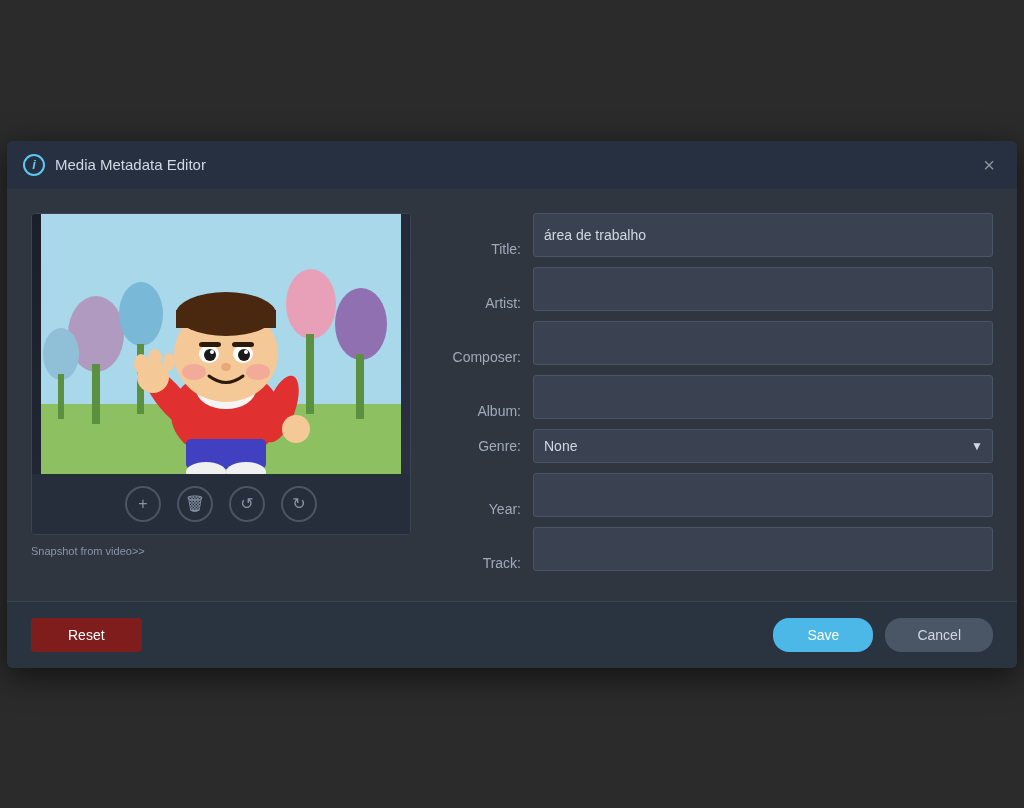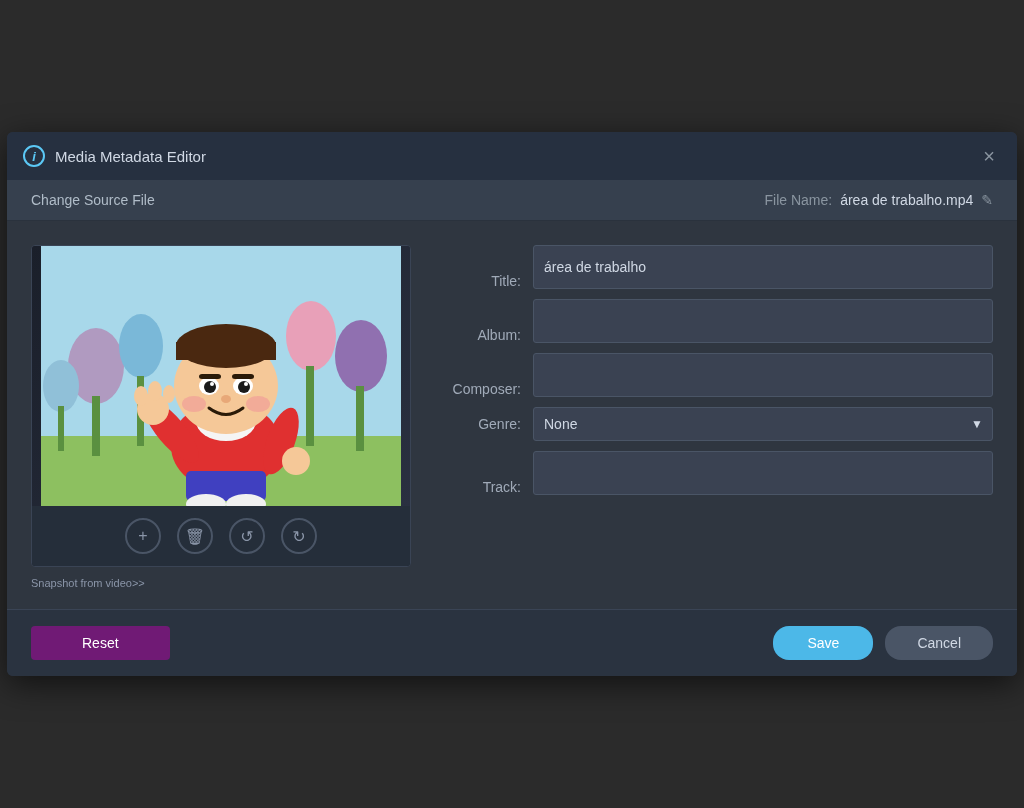--- a/index.html
+++ b/index.html
@@ -273,25 +273,25 @@
       justify-content: space-between;
       padding: 16px 24px;
     }
 
     .footer-right {
       display: flex;
       gap: 12px;
     }
 
     .btn-primary {
-      background: #701a75;
+      background: #7f1d1d;
       color: #fff;
       border: none;
       border-radius: 4px;
-      padding: 9px 51px;
+      padding: 9px 37px;
       font-size: 14px;
       cursor: pointer;
       min-width: 100px;
     }
 
     .btn-secondary {
       background: #4cb8e8;
       color: #fff;
       border: none;
       border-radius: 16px;
@@ -318,28 +318,20 @@
 <div class="dialog">
 
   <div class="title-bar">
     <div class="title-bar-left">
       <div class="title-icon">i</div>
       <span class="title-text">Media Metadata Editor</span>
     </div>
     <button class="close-btn">×</button>
   </div>
 
-  <div class="toolbar-row">
-    <button class="change-source-btn">Change Source File</button>
-    <div class="file-name-row">
-      <span class="file-name-label">File Name:</span>
-      <span class="file-name-value">área de trabalho.mp4</span>
-      <span class="edit-icon">✎</span>
-    </div>
-  </div>
 
   <div class="main-content">
 
     <div class="left-panel">
       <div class="image-container">
         <div class="image-preview">
 
           <svg class="cartoon-svg" viewBox="0 0 360 260" xmlns="http://www.w3.org/2000/svg">
 
             <rect width="360" height="260" fill="#a8d8ea"></rect>
@@ -422,28 +414,32 @@
       <span class="snapshot-link">Snapshot from video&gt;&gt;</span>
     </div>
 
     <div class="right-panel">
 
       <div class="field-row">
         <label class="field-label">Title:</label>
         <input type="text" class="field-input" value="área de trabalho" style="">
       </div>
 
+      <div class="field-row">
+        <label class="field-label">Artist:</label>
+        <input type="text" class="field-input" style="">
+      </div>
+
+      <div class="field-row">
+        <label class="field-label">Composer:</label>
+        <input type="text" class="field-input" style="">
+      </div>
 
       <div class="field-row">
         <label class="field-label">Album:</label>
-        <input type="text" class="field-input" style="">
-      </div>
-
-      <div class="field-row">
-        <label class="field-label">Composer:</label>
         <input type="text" class="field-input" style="">
       </div>
 
       <div class="genre-row">
         <label class="field-label">Genre:</label>
         <div class="genre-select-wrapper">
           <select class="genre-select">
             <option>None</option>
             <option>Pop</option>
             <option>Rock</option>
@@ -452,20 +448,24 @@
             <option>Electronic</option>
             <option>Hip-Hop</option>
             <option>Country</option>
             <option>R&amp;B</option>
             <option>Other</option>
           </select>
           <span class="genre-chevron">▼</span>
         </div>
       </div>
 
+      <div class="field-row">
+        <label class="field-label">Year:</label>
+        <input type="text" class="field-input" style="">
+      </div>
 
       <div class="field-row">
         <label class="field-label">Track:</label>
         <input type="text" class="field-input" style="">
       </div>
 
 
     </div>
   </div>
 

